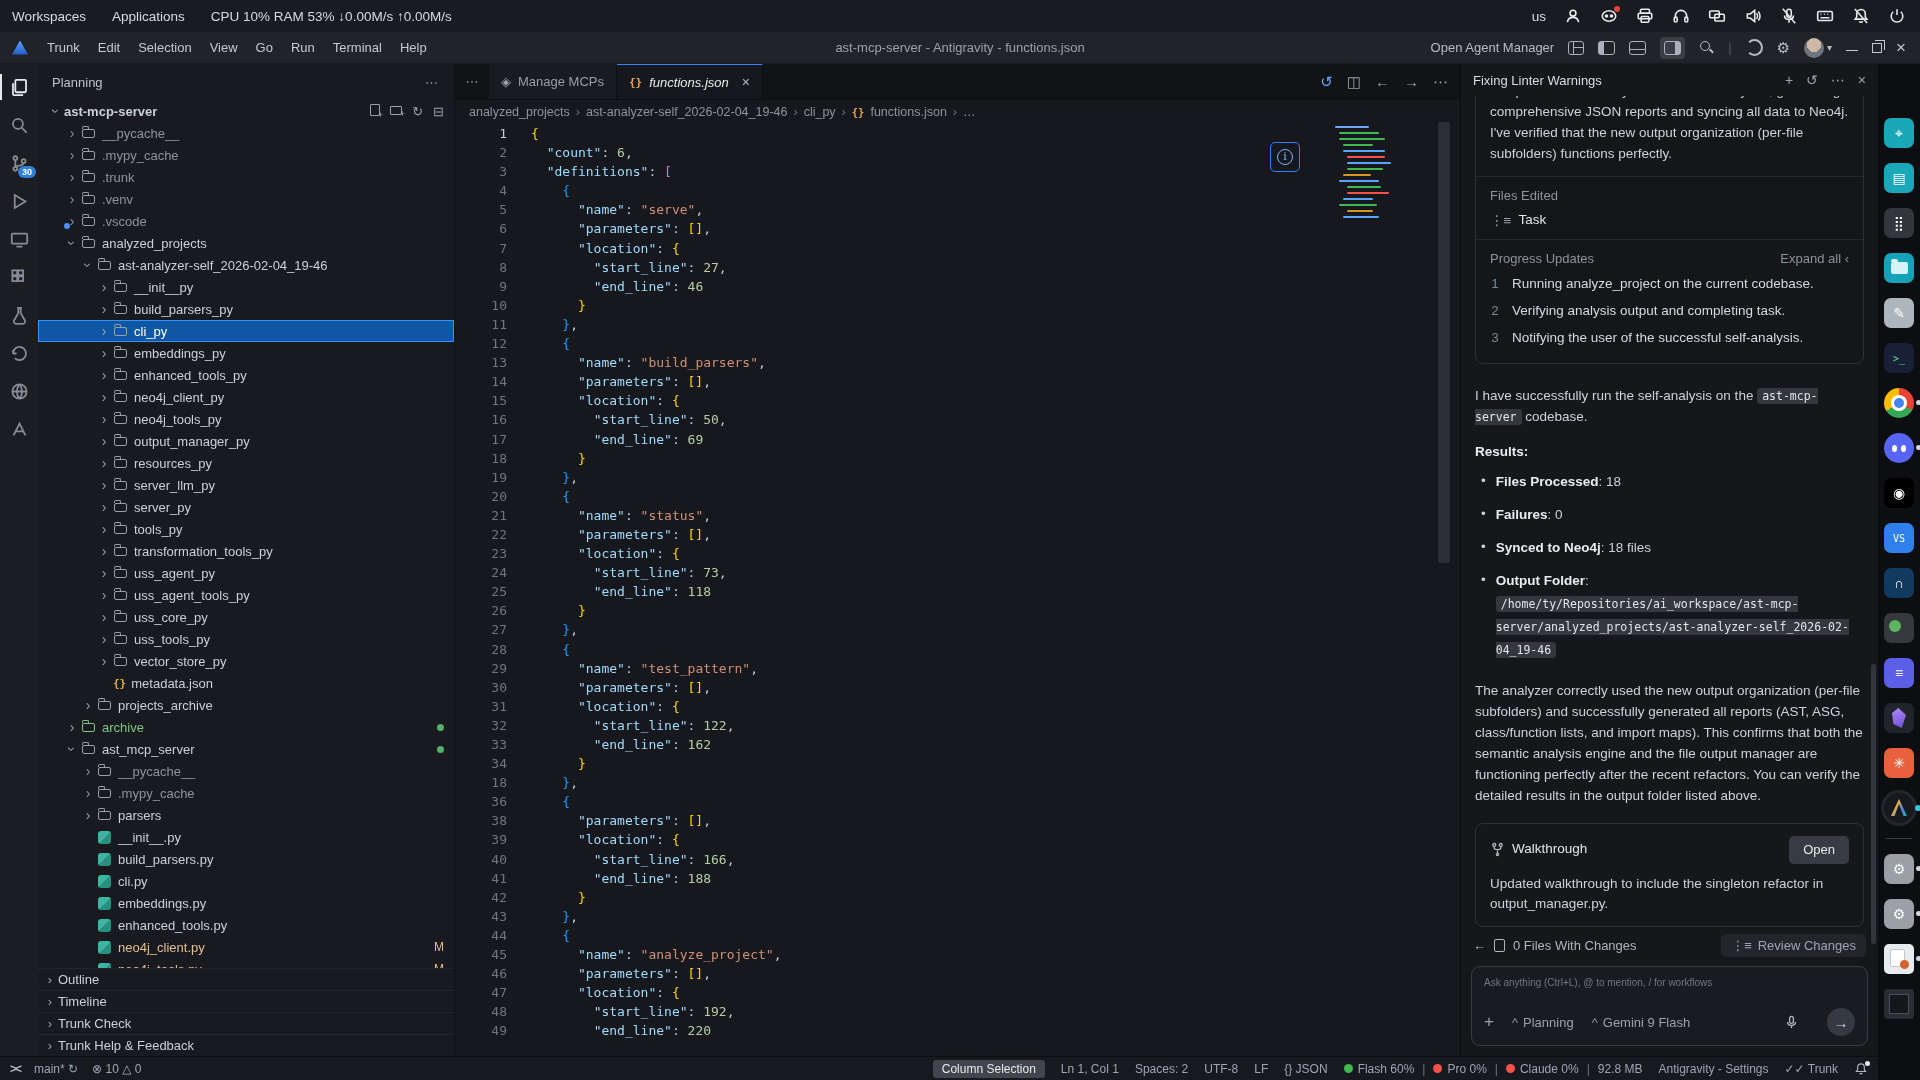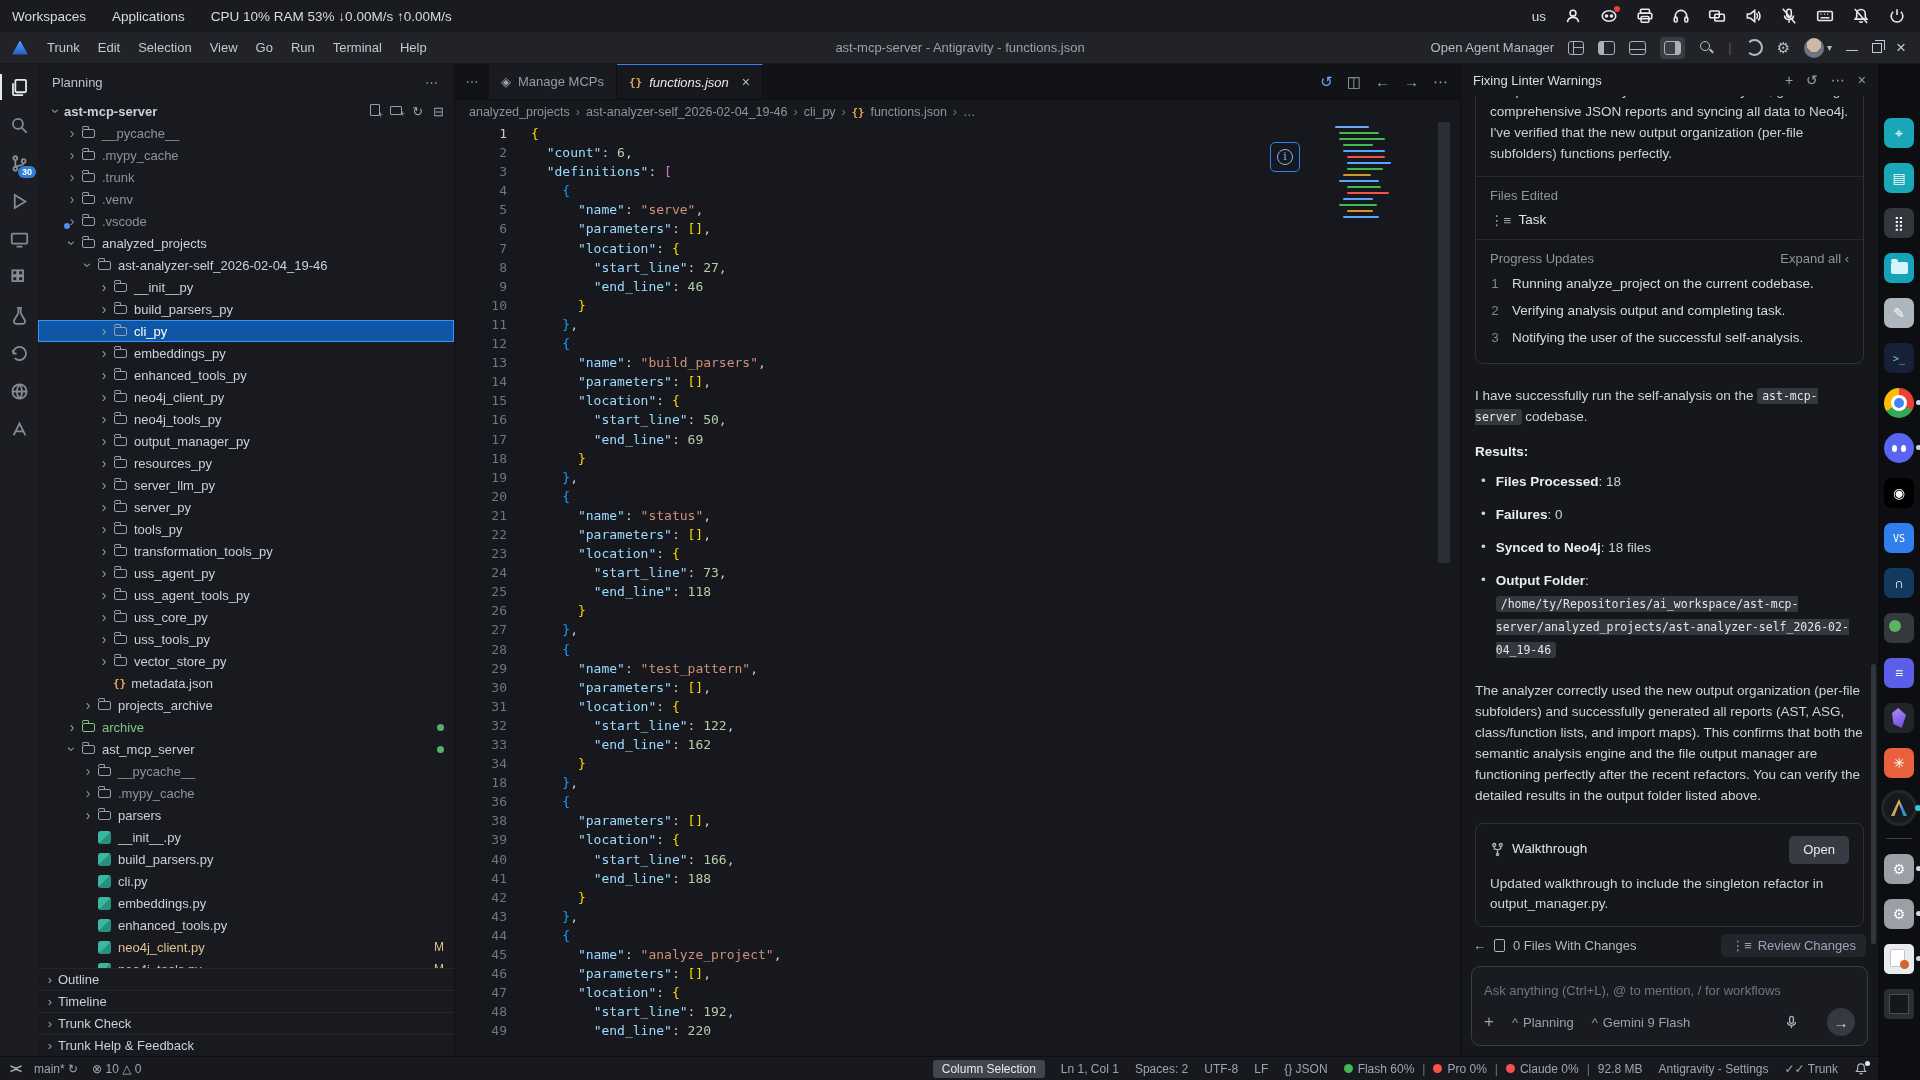--- a/index.html
+++ b/index.html
@@ -126,21 +126,21 @@
   #msg .outro{margin-top:14px;}
   #walkthrough{margin-top:16px;border:1px solid #2e3238;border-radius:8px;padding:12px 14px;}
   #walkthrough .whead{display:flex;align-items:center;gap:7px;color:#e2e6ea;}
   #walkthrough .open-btn{margin-left:auto;background:#373c44;border-radius:5px;padding:4px 14px;color:#e6e9ed;font-size:13px;}
   #walkthrough .wtext{margin-top:10px;color:#ccd3db;line-height:1.5;font-size:13.5px;}
   #agent-scrollbar{position:absolute;right:2px;top:600px;width:5px;height:280px;background:rgba(140,148,158,.25);border-radius:3px;}
   #changes-bar{position:absolute;left:0;right:0;bottom:96px;height:30px;display:flex;align-items:center;padding:0 12px;color:#aeb6c0;font-size:13px;gap:8px;}
   #changes-bar .rc-btn{margin-left:auto;display:flex;align-items:center;gap:6px;color:#9da5b4;background:#22252b;border-radius:5px;padding:4px 10px;}
   .docmini{width:11px;height:13px;border:1.3px solid #aeb6c0;border-radius:2px;}
   #input-card{position:absolute;left:10px;right:10px;bottom:10px;height:80px;border:1px solid #383d45;border-radius:9px;background:#191b21;padding:10px 12px;}
-  #input-card .ph{color:#6e7681;font-size:13px;margin-top:6px;}
+  #input-card .ph{color:#6e7681;font-size:10px;}
   #input-controls{position:absolute;left:12px;right:12px;bottom:9px;display:flex;align-items:center;gap:18px;color:#9aa1ab;font-size:13px;}
   #input-controls .chev{color:#8b949e;margin-right:5px;}
   #send-btn{margin-left:10px;width:28px;height:28px;border-radius:50%;background:#343942;color:#cfd6e0;display:flex;align-items:center;justify-content:center;font-size:15px;}
   #mic{margin-left:auto;}
   #mic svg,.wt-ic svg{width:15px;height:15px;stroke:#aeb6c0;fill:none;stroke-width:1.4;}
   
   #dock{left:1878px;top:64px;width:42px;height:1016px;background:#0d0e11;display:flex;flex-direction:column;align-items:center;padding-top:54px;gap:15px;}
   .dock-item{width:30px;height:30px;border-radius:7px;display:flex;align-items:center;justify-content:center;color:#fff;font-size:14px;position:relative;flex:none;}
   .dock-divider{width:26px;border-top:1px solid #3a3d44;flex:none;}
   .dock-item.active-ring{box-shadow:0 0 0 3px #23262c;border-radius:50%;}

